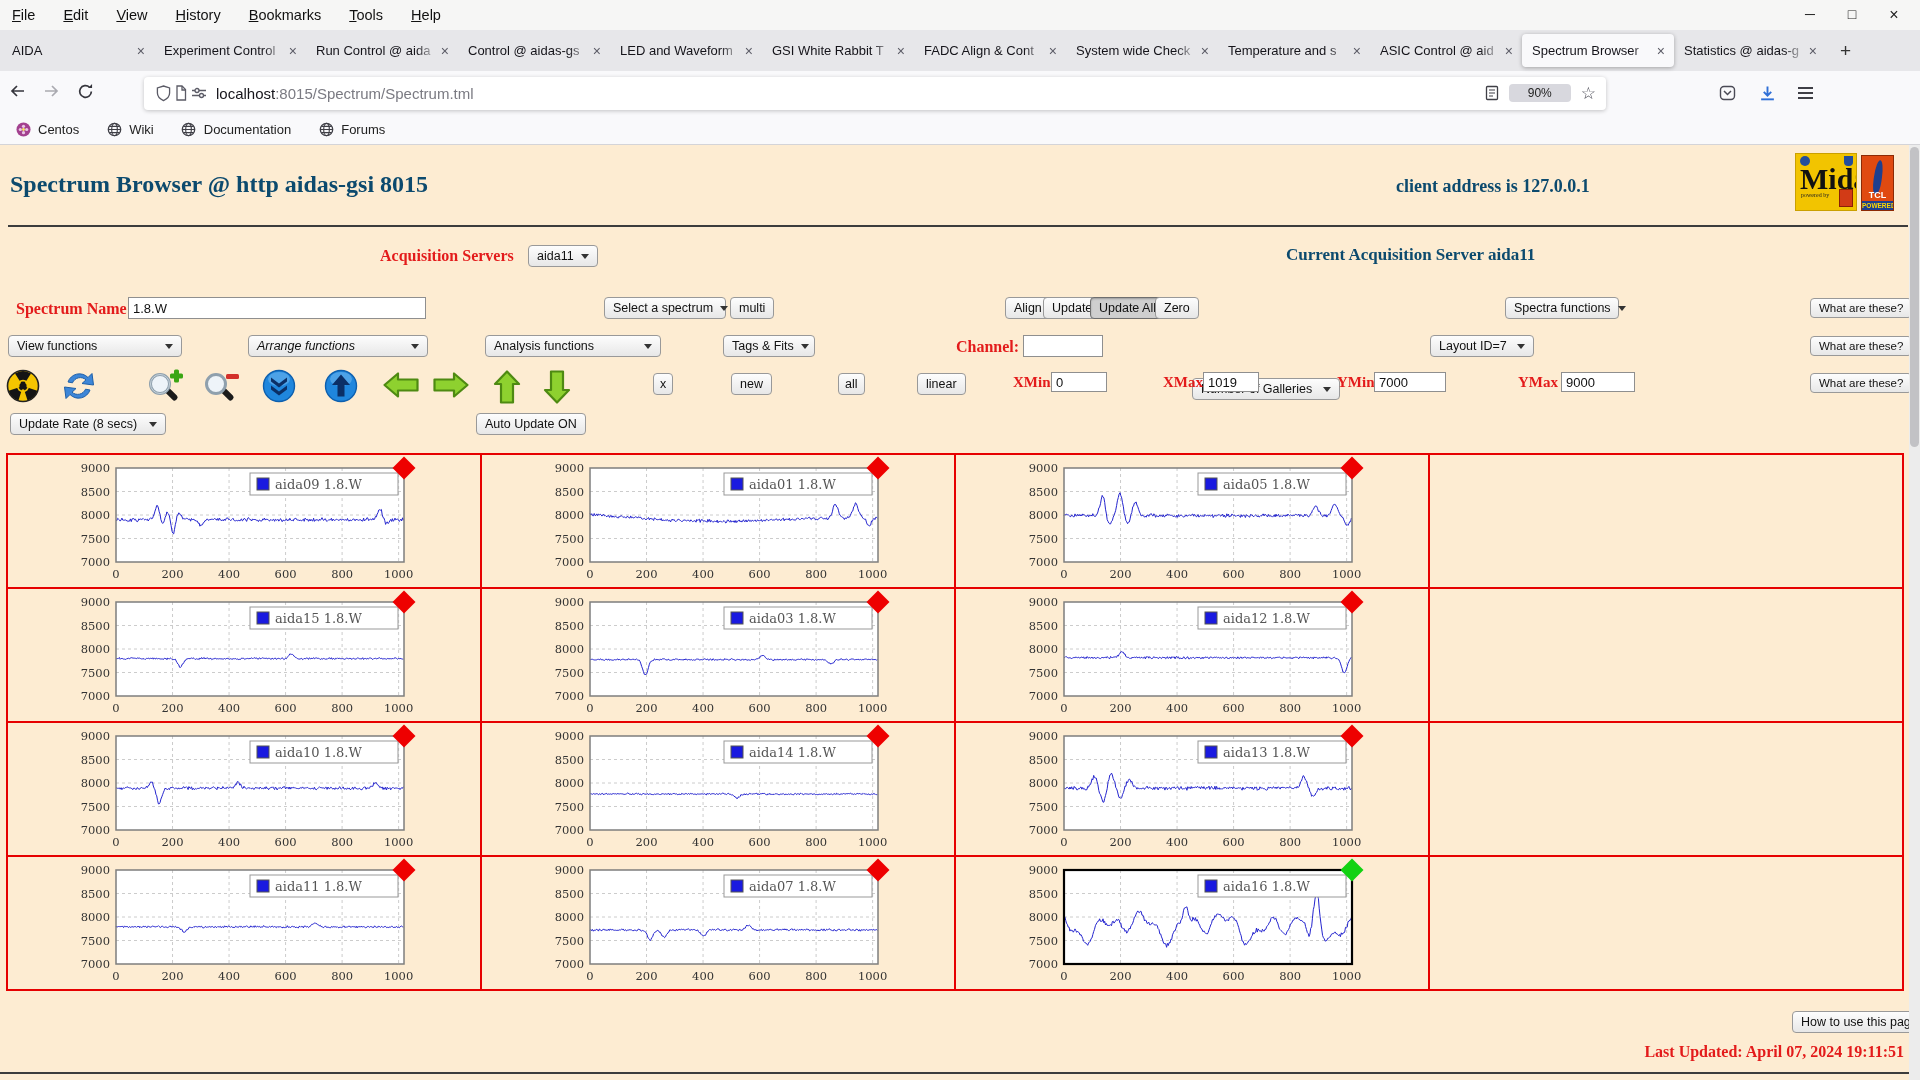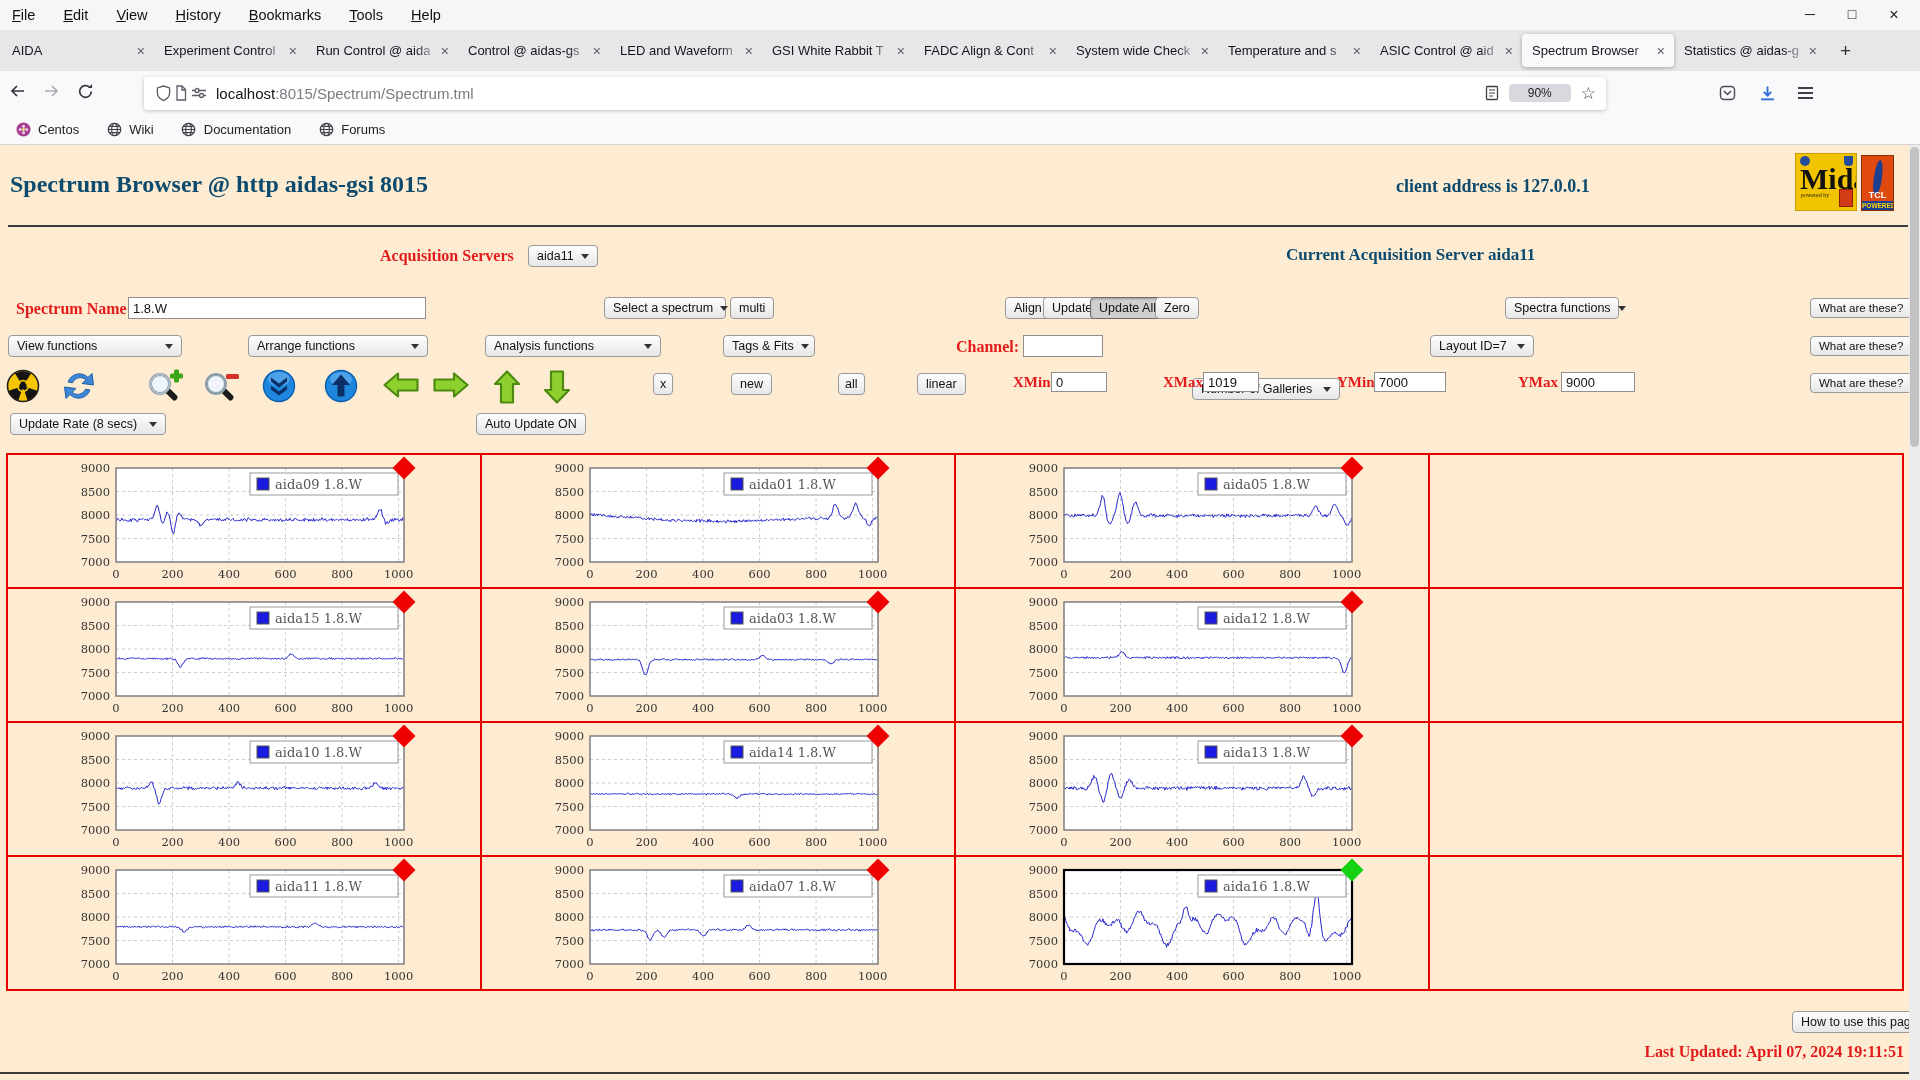--- a/index.html
+++ b/index.html
@@ -309,21 +309,21 @@
   <div class="selectbox" style="left:1505px;top:152px;width:114px;">
     <span style="flex:1">Spectra functions</span>
       <span class="chev"></span>
   </div>
   <button class="btn" style="left:1810px;top:153px;height:20px;font-size:11.5px;">What are these?</button>
 
   <div class="selectbox" style="left:8px;top:190px;width:174px;">
     <span style="flex:1">View functions</span>
       <span class="chev"></span>
   </div>
-  <div class="selectbox" style="left:248px;top:190px;width:180px;">
+  <div class="selectbox" style="left:248px;top:190px;width:180px;font-style:italic;">
     <span style="flex:1">Arrange functions</span>
       <span class="chev"></span>
   </div>
   <div class="selectbox" style="left:485px;top:190px;width:176px;">
     <span style="flex:1">Analysis functions</span>
       <span class="chev"></span>
   </div>
   <div class="selectbox" style="left:723px;top:190px;width:92px;">
     <span style="flex:1">Tags &amp; Fits</span>
       <span class="chev"></span>

